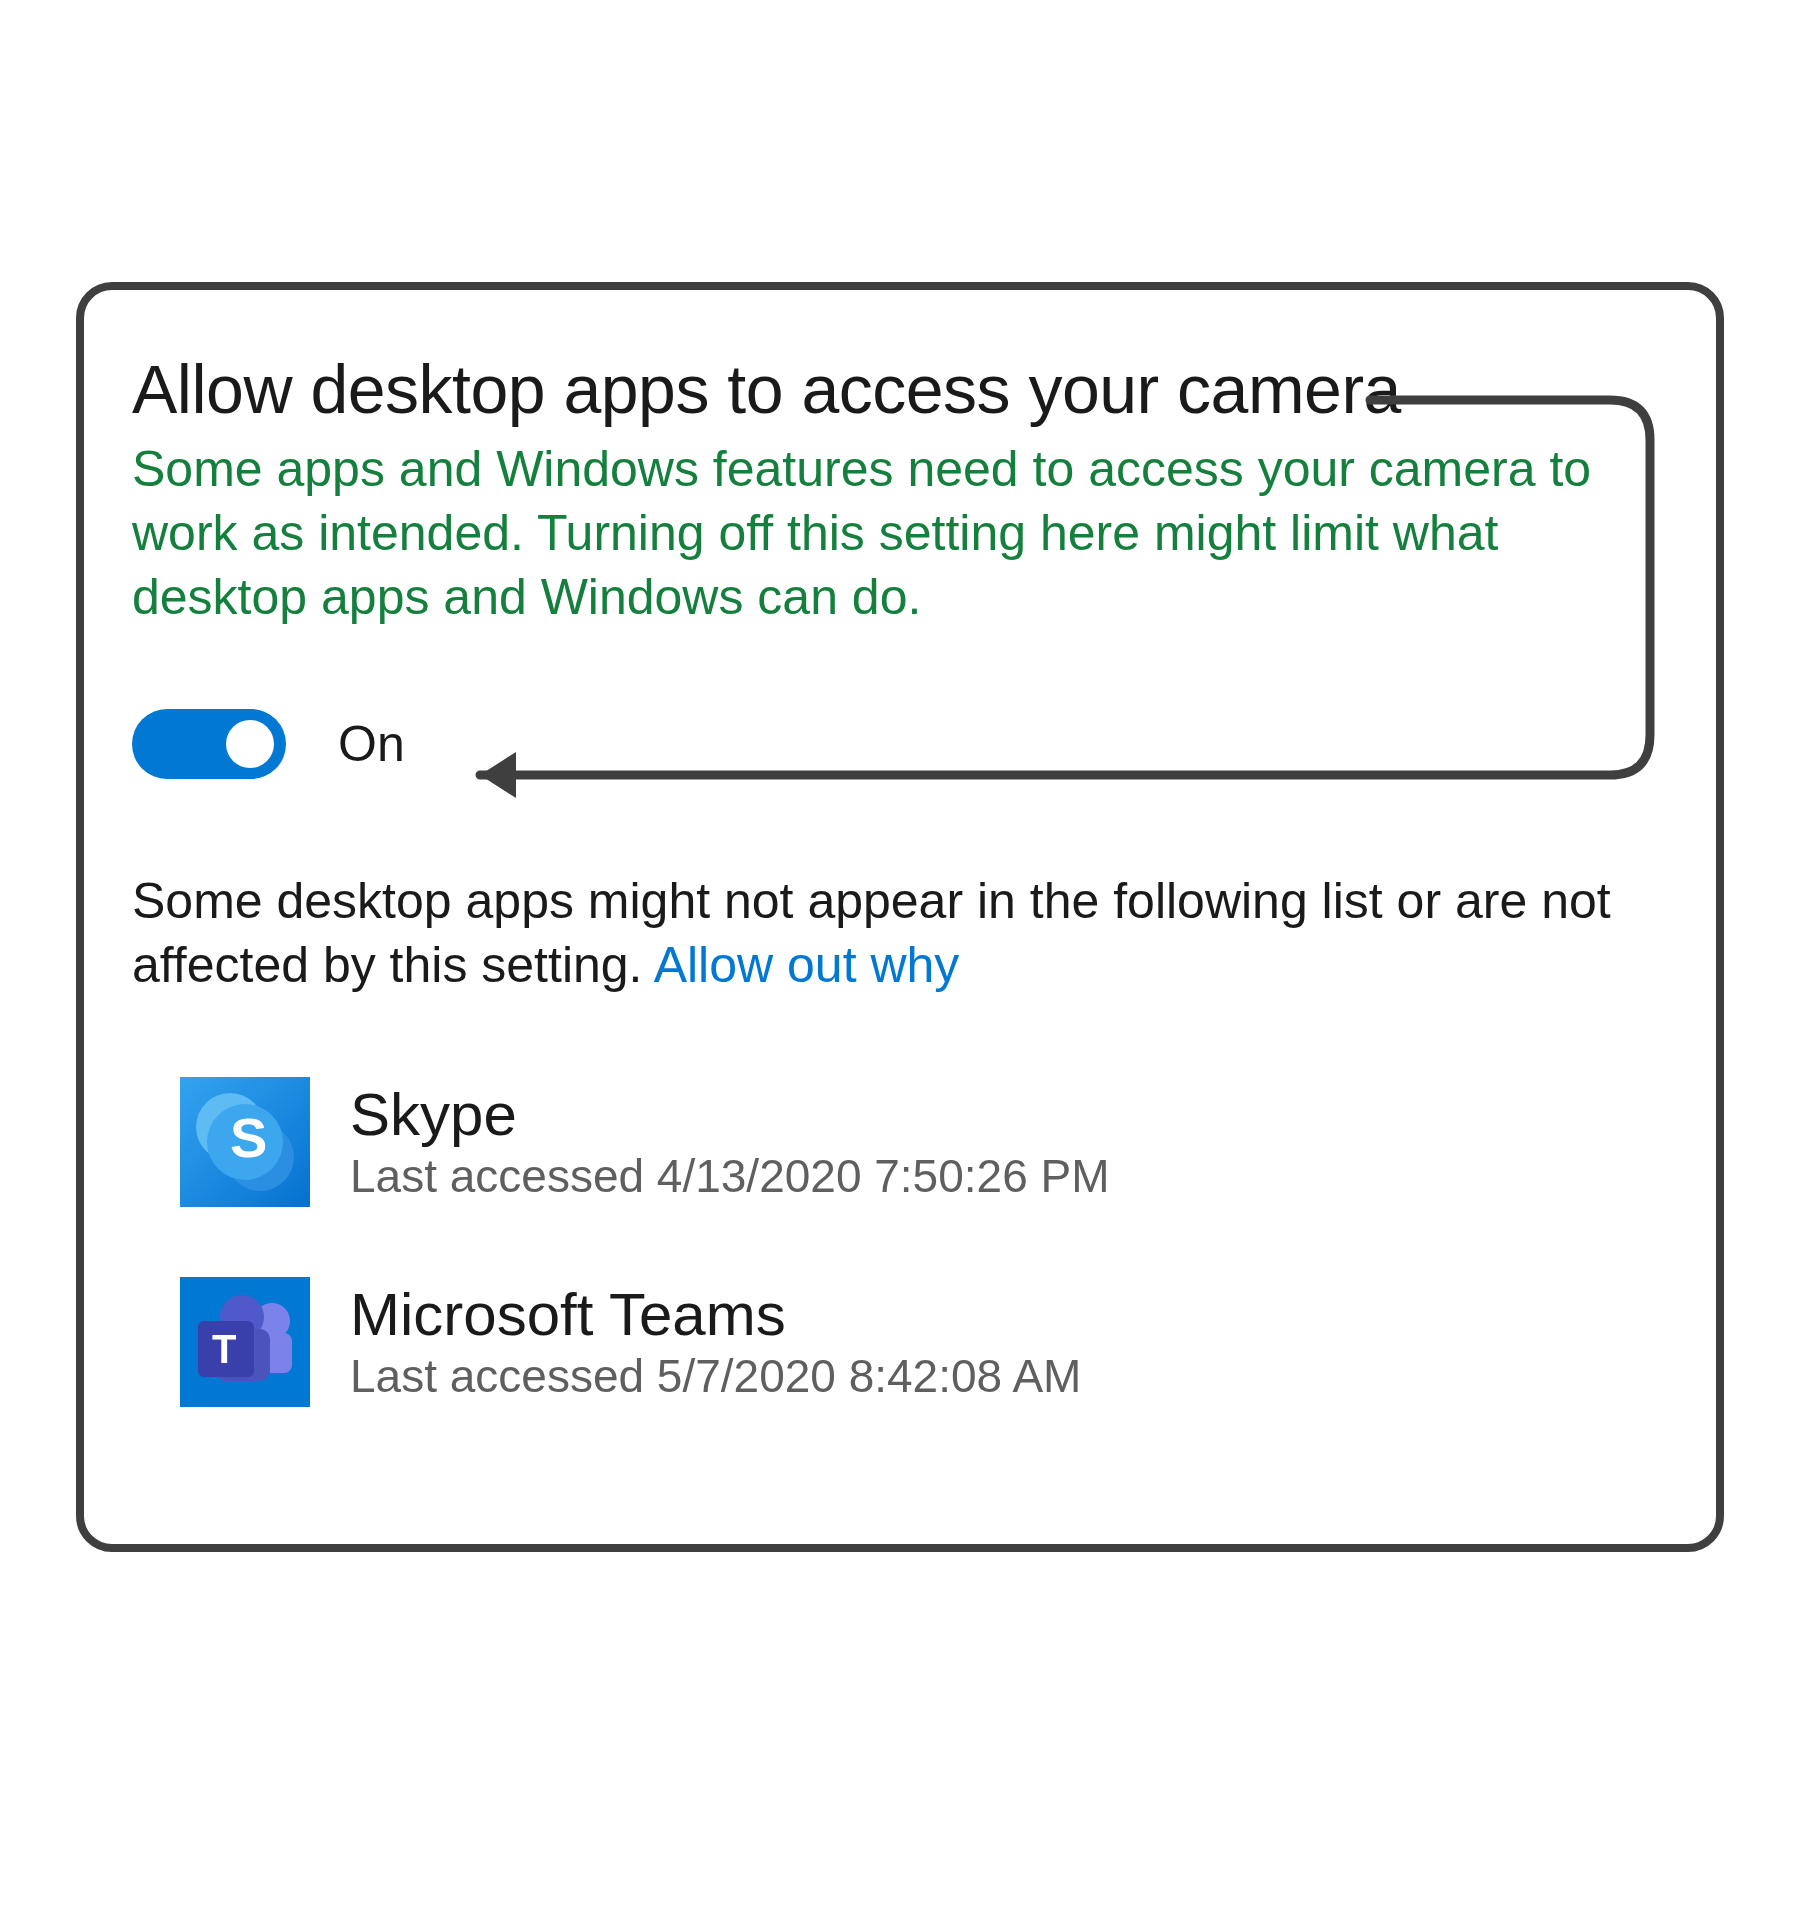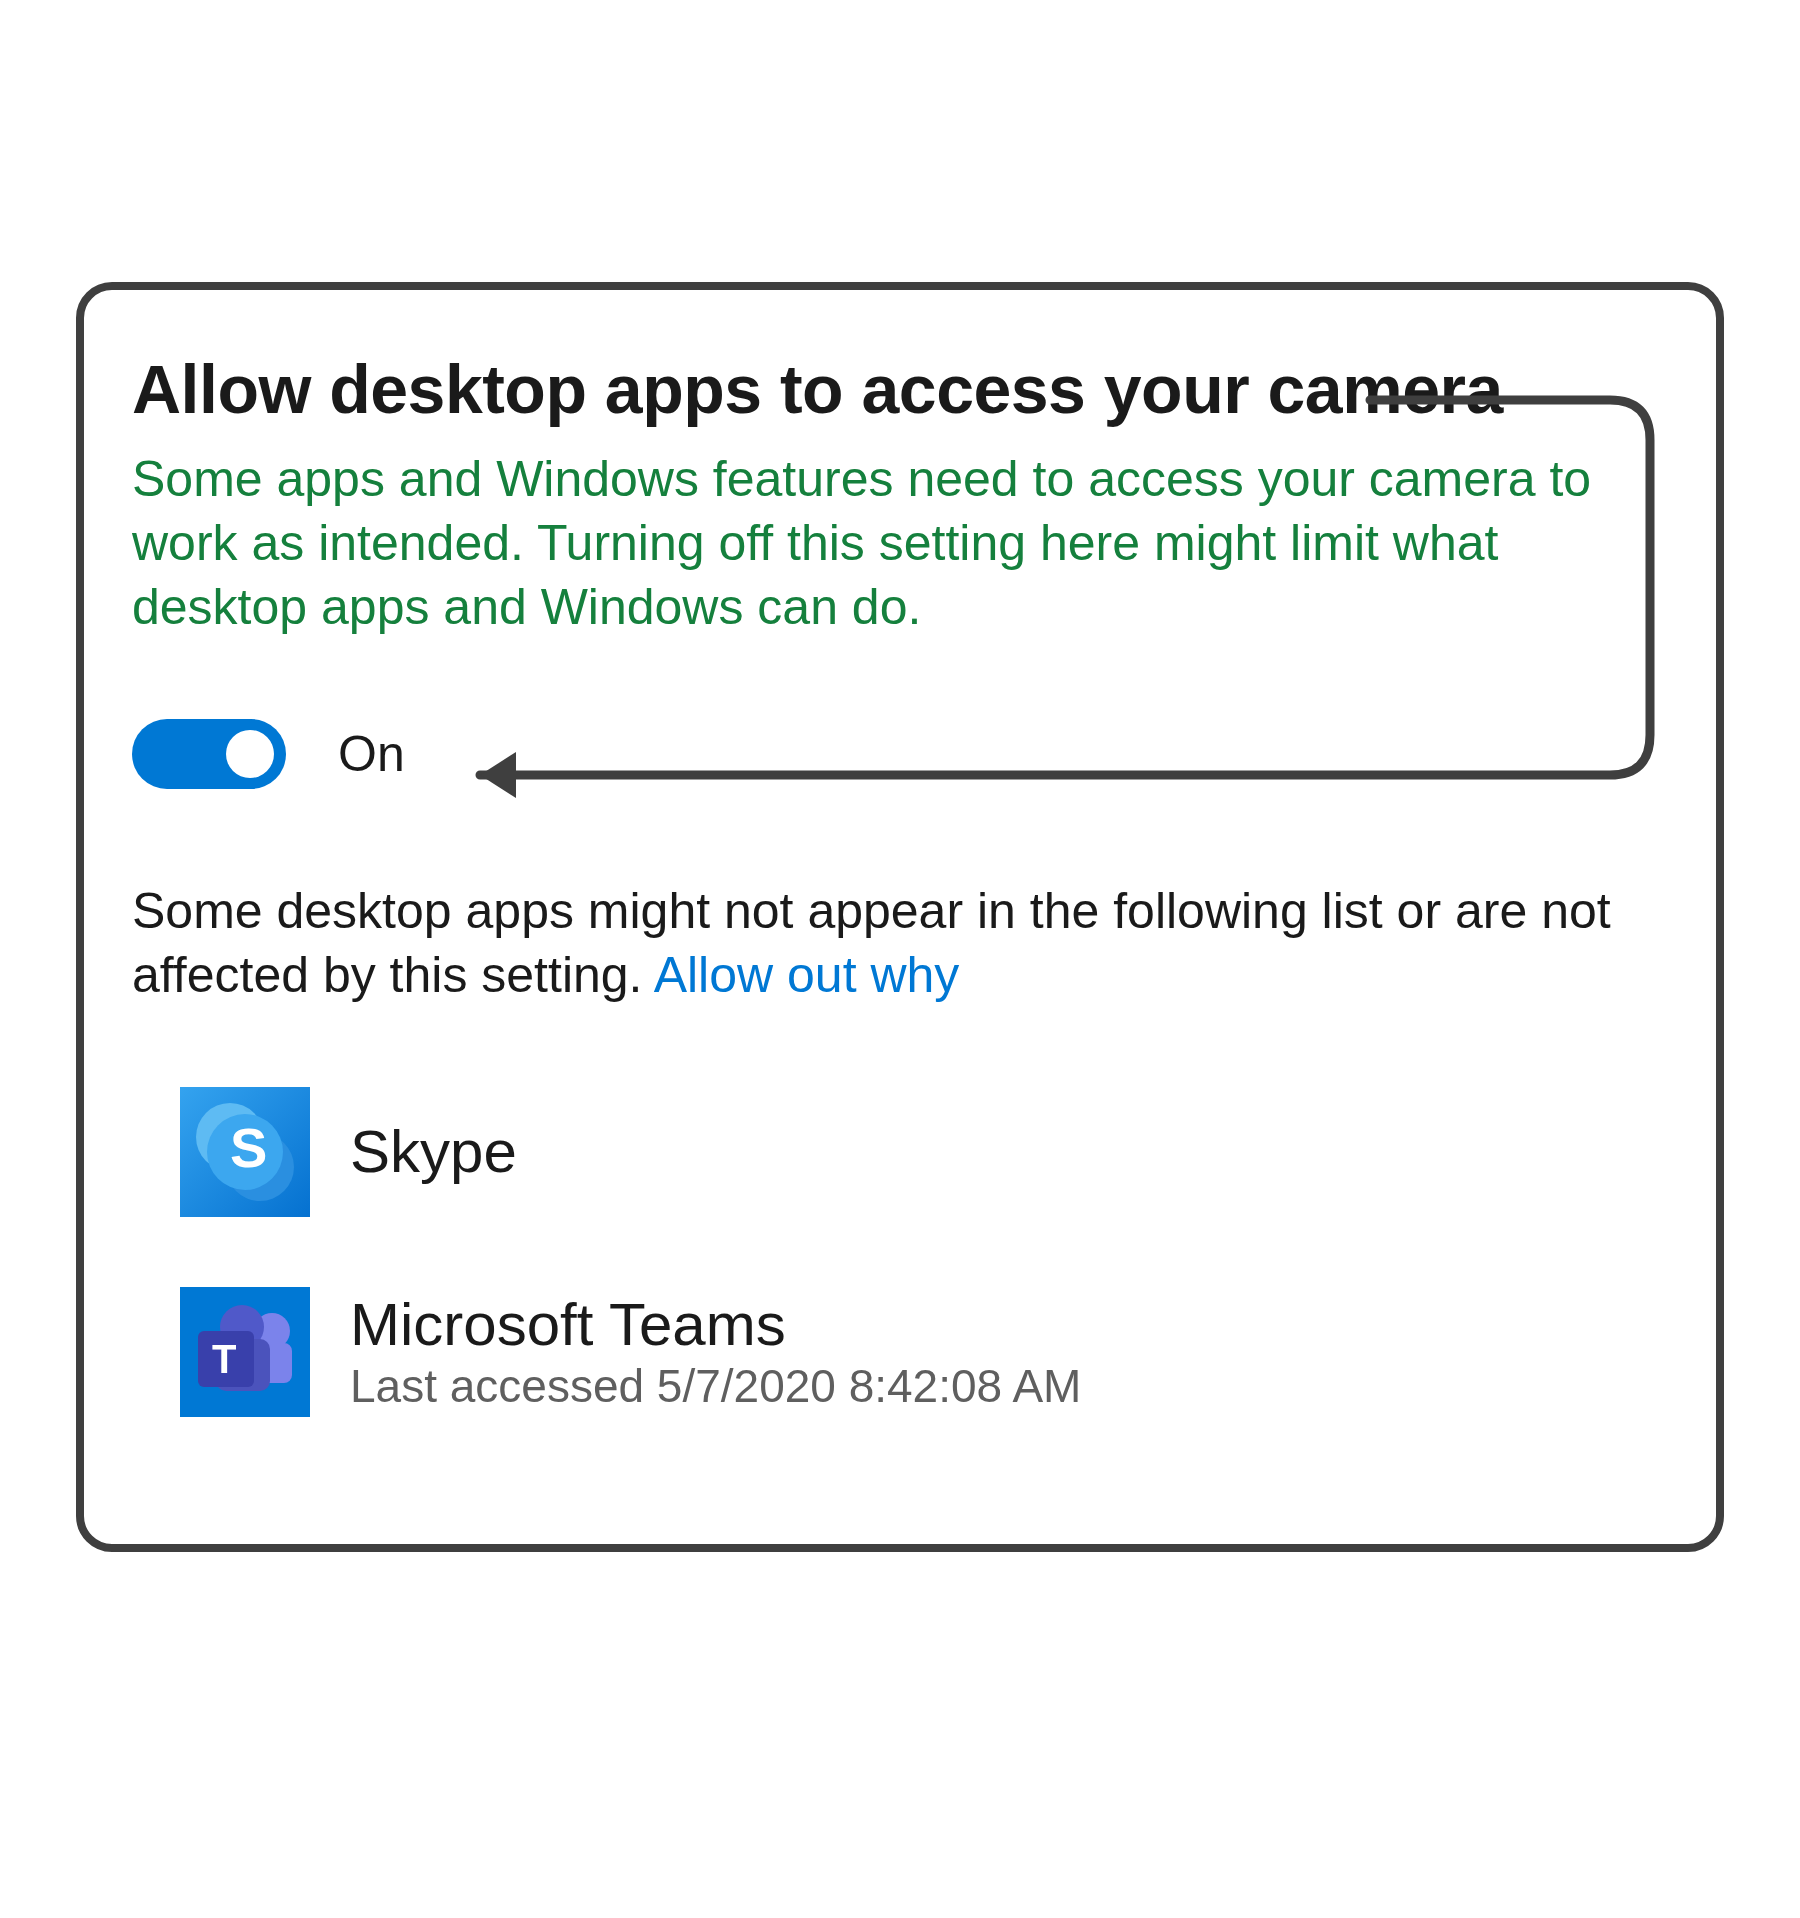--- a/index.html
+++ b/index.html
@@ -22,24 +22,24 @@
     top: 282px;
     width: 1648px;
     height: 1270px;
     border: 8px solid #3f3f3f;
     border-radius: 36px;
     background: #ffffff;
     padding: 62px 48px 40px 48px;
   }
   .title {
     font-size: 68px;
-    font-weight: 700;
+    font-weight: 400;
     color: #1a1a1a;
     line-height: 1.1;
-    margin: 0 0 20px 0;
+    margin: 0 0 10px 0;
     letter-spacing: -0.5px;
   }
   .desc {
     font-size: 50px;
     font-weight: 400;
     color: #15803d;
     line-height: 1.28;
     margin: 0 0 80px 0;
     max-width: 1520px;
   }
@@ -146,20 +146,21 @@
             </defs>
             <rect x="0" y="0" width="130" height="130" fill="url(#sk)"></rect>
             <circle cx="50" cy="50" r="34" fill="#5ebbf3"></circle>
             <circle cx="80" cy="80" r="34" fill="#2a8fe0"></circle>
             <circle cx="65" cy="65" r="38" fill="#3ca7ef"></circle>
             <text x="50" y="80" font-family="Segoe UI, sans-serif" font-size="56" font-weight="700" fill="#ffffff">S</text>
           </svg>
         </div>
         <div class="app-text">
           <div class="app-name">Skype</div>
+          <div class="app-sub">Last accessed 4/13/2020 7:50:26 PM</div>
         </div>
       </div>
 
       <div class="app-item">
         <div class="app-icon">
           <svg viewBox="0 0 130 130" width="130" height="130">
             <rect x="0" y="0" width="130" height="130" fill="#0078d4"></rect>
             <circle cx="92" cy="44" r="18" fill="#7b83eb"></circle>
             <circle cx="62" cy="40" r="22" fill="#5059c9"></circle>
             <rect x="72" y="56" width="40" height="40" rx="8" fill="#7b83eb"></rect>

